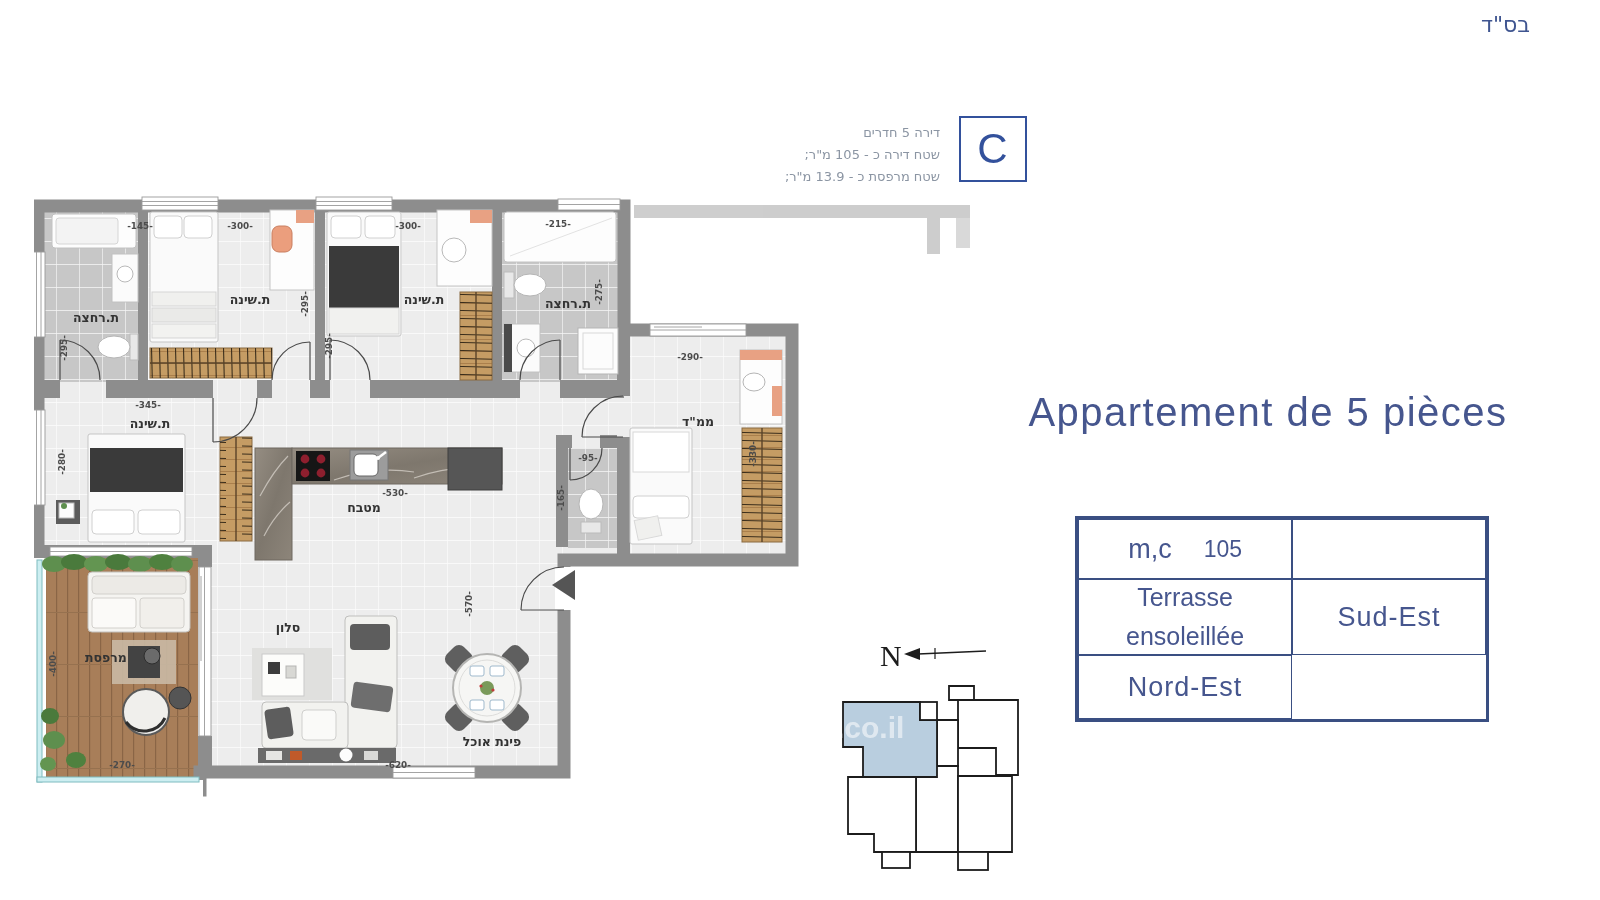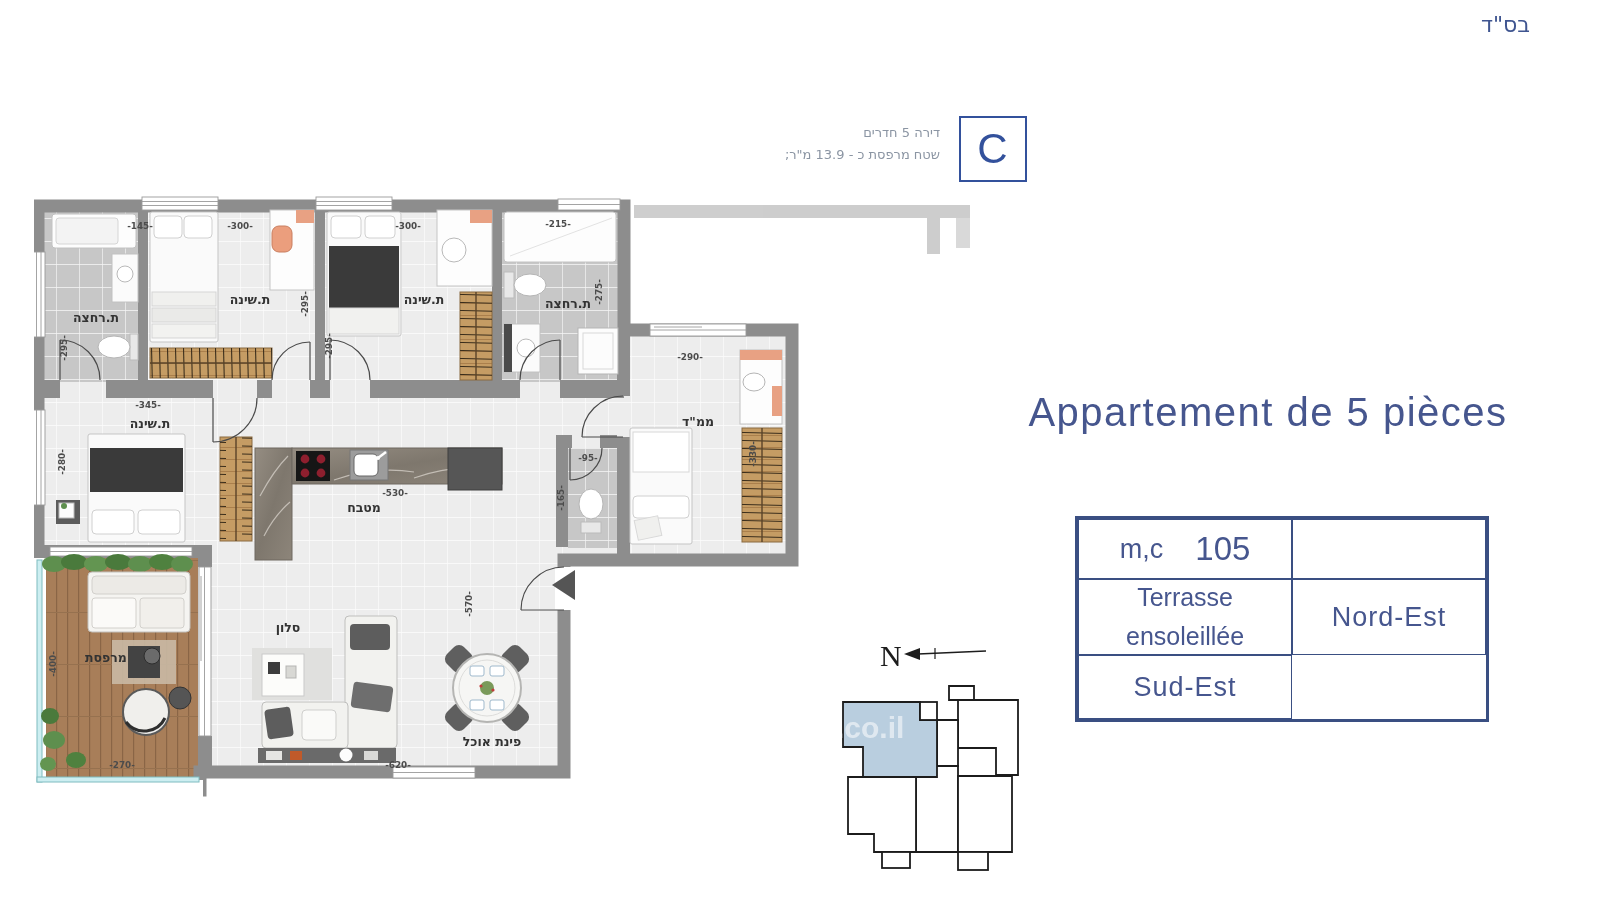--- a/index.html
+++ b/index.html
@@ -16,39 +16,40 @@
   #main-title{left:1010px;top:390px;width:516px;text-align:center;font-size:40px;
        color:#46568e;letter-spacing:1.5px;
        text-decoration-thickness:2.5px;text-underline-offset:9px;}
   
   #spec{left:1075px;top:516px;width:408px;height:200px;border:3px solid #3a4f82;
         display:grid;grid-template-columns:52.5% 47.5%;grid-template-rows:60px 76px 64px;
         color:#46568e;}
   #spec .cell{border:1.5px solid #3a4f82;display:flex;align-items:center;justify-content:center;
         gap:32px;}
   #spec .lbl{font-size:27px;}
-  #spec .val{font-size:33px;}
+  #spec .val{font-size:23px;}
   #spec .two{flex-direction:column;gap:8px;line-height:31px;font-size:25px;}
   #spec .dir{font-size:27px;letter-spacing:1px;}
   
   text{user-select:none;}
   .rlab{font-family:"DejaVu Sans",sans-serif;font-size:12.5px;font-weight:bold;fill:#333;
         text-anchor:middle;}
   .dlab{font-family:"DejaVu Sans",sans-serif;font-size:8.8px;font-weight:600;fill:#4c4c4c;
         text-anchor:middle;}
   .wm{font-family:"Liberation Sans",sans-serif;font-weight:bold;fill:#ffffff;opacity:.55;}
   .nlet{font-family:"Liberation Serif",serif;font-size:30px;fill:#1d1d1d;}
 </style>
 </head>
 <body>
 
 <div class="abs" id="bsd">בס"ד</div>
 
 <div class="abs" id="summary">
   <div>דירה 5 חדרים</div>
+  <div>שטח דירה כ - 105 מ"ר;</div>
   <div>שטח מרפסת כ - 13.9 מ"ר;</div>
 </div>
 
 <div class="abs" id="unit-box">
   <span>C</span>
 </div>
 
 <div class="abs" id="main-title">Appartement de 5 pièces</div>
 
 <div class="abs" id="spec">
@@ -57,24 +58,24 @@
     <span class="val">105</span>
   </div>
   <div class="cell">
     <span></span>
   </div>
   <div class="cell two">
     <span>Terrasse</span>
     <span>ensoleillée</span>
   </div>
   <div class="cell">
-    <span class="dir">Nord-Est</span>
+    <span class="dir">Sud-Est</span>
   </div>
   <div class="cell">
-    <span class="dir">Sud-Est</span>
+    <span class="dir">Nord-Est</span>
   </div>
 </div>
 
 <svg class="abs" style="left:34px;top:196px;" width="960" height="604" viewBox="0 0 960 604">
   <defs>
     <pattern id="tile" width="23" height="23" patternUnits="userSpaceOnUse">
       <path d="M23,0 V23 H0" fill="none" stroke="rgba(255,255,255,.85)" stroke-width="1.3"></path>
     </pattern>
     <pattern id="deck" width="11" height="52" patternUnits="userSpaceOnUse">
       <rect width="11" height="52" fill="#a87e59"></rect>

